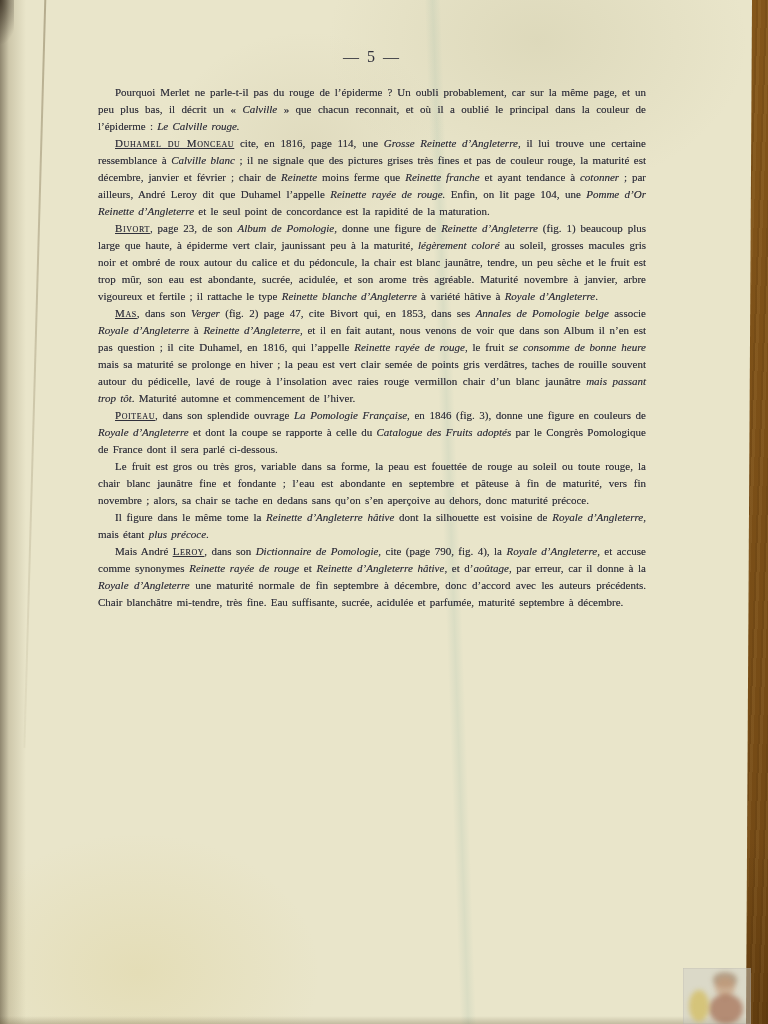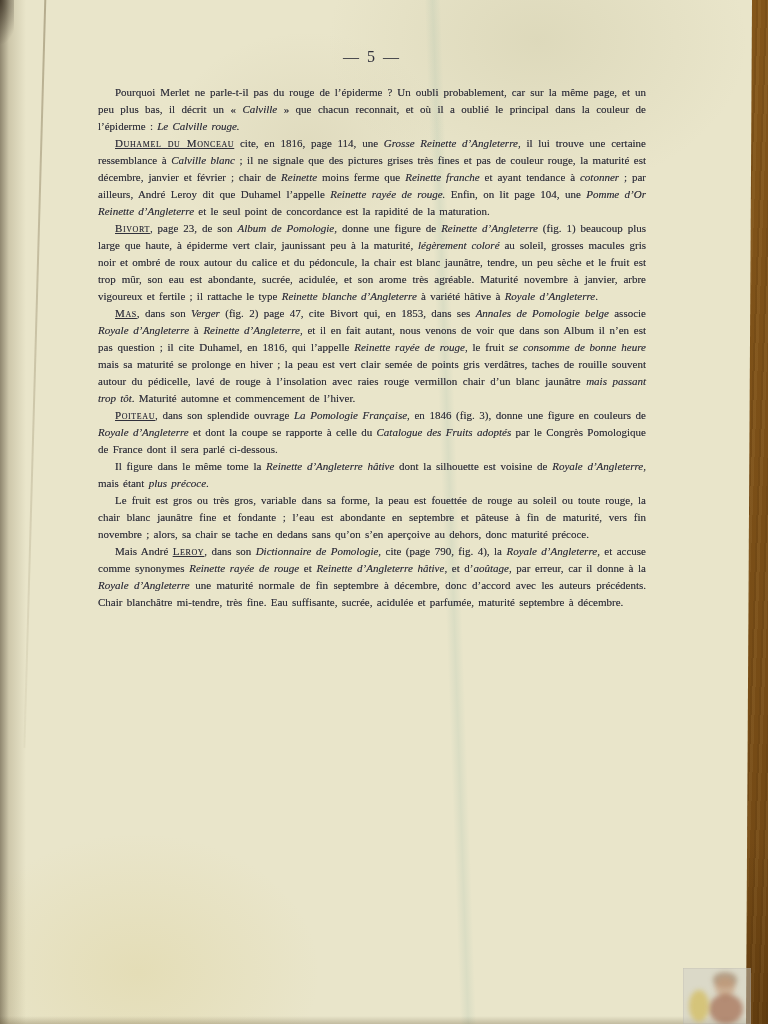--- a/index.html
+++ b/index.html
@@ -98,22 +98,22 @@
     <div class="crease"></div>
 
     <div class="page-number">— 5 —</div>
 
     <div class="text-block">
         <p class="para"><span>Pourquoi Merlet ne parle-t-il pas du rouge de l’épiderme ? Un oubli probablement, car sur la même page, et un peu plus bas, il décrit un « </span><span class="it">Calville</span><span> » que chacun reconnait, et où il a oublié le principal dans la couleur de l’épiderme : </span><span class="it">Le Calville rouge.</span></p>
         <p class="para"><span class="sc">Duhamel du Monceau</span><span> cite, en 1816, page 114, une </span><span class="it">Grosse Reinette d’Angleterre</span><span>, il lui trouve une certaine ressemblance à </span><span class="it">Calville blanc</span><span> ; il ne signale que des pictures grises très fines et pas de couleur rouge, la maturité est décembre, janvier et février ; chair de </span><span class="it">Reinette</span><span> moins ferme que </span><span class="it">Reinette franche</span><span> et ayant tendance à </span><span class="it">cotonner</span><span> ; par ailleurs, André Leroy dit que Duhamel l’appelle </span><span class="it">Reinette rayée de rouge.</span><span> Enfin, on lit page 104, une </span><span class="it">Pomme d’Or Reinette d’Angleterre</span><span> et le seul point de concordance est la rapidité de la maturation.</span></p>
         <p class="para"><span class="sc">Bivort</span><span>, page 23, de son </span><span class="it">Album de Pomologie</span><span>, donne une figure de </span><span class="it">Reinette d’Angleterre</span><span> (fig. 1) beaucoup plus large que haute, à épiderme vert clair, jaunissant peu à la maturité, </span><span class="it">légèrement coloré</span><span> au soleil, grosses macules gris noir et ombré de roux autour du calice et du pédoncule, la chair est blanc jaunâtre, tendre, un peu sèche et le fruit est trop mûr, son eau est abondante, sucrée, acidulée, et son arome très agréable. Maturité novembre à janvier, arbre vigoureux et fertile ; il rattache le type </span><span class="it">Reinette blanche d’Angleterre</span><span> à variété hâtive à </span><span class="it">Royale d’Angleterre</span><span>.</span></p>
         <p class="para"><span class="sc">Mas</span><span>, dans son </span><span class="it">Verger</span><span> (fig. 2) page 47, cite Bivort qui, en 1853, dans ses </span><span class="it">Annales de Pomologie belge</span><span> associe </span><span class="it">Royale d’Angleterre</span><span> à </span><span class="it">Reinette d’Angleterre</span><span>, et il en fait autant, nous venons de voir que dans son Album il n’en est pas question ; il cite Duhamel, en 1816, qui l’appelle </span><span class="it">Reinette rayée de rouge</span><span>, le fruit </span><span class="it">se consomme de bonne heure</span><span> mais sa maturité se prolonge en hiver ; la peau est vert clair semée de points gris verdâtres, taches de rouille souvent autour du pédicelle, lavé de rouge à l’insolation avec raies rouge vermillon chair d’un blanc jaunâtre </span><span class="it">mais passant trop tôt</span><span>. Maturité automne et commencement de l’hiver.</span></p>
         <p class="para"><span class="sc">Poiteau</span><span>, dans son splendide ouvrage </span><span class="it">La Pomologie Française</span><span>, en 1846 (fig. 3), donne une figure en couleurs de </span><span class="it">Royale d’Angleterre</span><span> et dont la coupe se rapporte à celle du </span><span class="it">Catalogue des Fruits adoptés</span><span> par le Congrès Pomologique de France dont il sera parlé ci-dessous.</span></p>
+        <p class="para"><span>Le fruit est gros ou très gros, variable dans sa forme, la peau est fouettée de rouge au soleil ou toute rouge, la chair blanc jaunâtre fine et fondante ; l’eau est abondante en septembre et pâteuse à fin de maturité, vers fin novembre ; alors, sa chair se tache en dedans sans qu’on s’en aperçoive au dehors, donc maturité précoce.</span></p>
         <p class="para"><span>Il figure dans le même tome la </span><span class="it">Reinette d’Angleterre hâtive</span><span> dont la silhouette est voisine de </span><span class="it">Royale d’Angleterre</span><span>, mais étant </span><span class="it">plus précoce</span><span>.</span></p>
-        <p class="para"><span>Le fruit est gros ou très gros, variable dans sa forme, la peau est fouettée de rouge au soleil ou toute rouge, la chair blanc jaunâtre fine et fondante ; l’eau est abondante en septembre et pâteuse à fin de maturité, vers fin novembre ; alors, sa chair se tache en dedans sans qu’on s’en aperçoive au dehors, donc maturité précoce.</span></p>
         <p class="para"><span>Mais André </span><span class="sc">Leroy</span><span>, dans son </span><span class="it">Dictionnaire de Pomologie</span><span>, cite (page 790, fig. 4), la </span><span class="it">Royale d’Angleterre</span><span>, et accuse comme synonymes </span><span class="it">Reinette rayée de rouge</span><span> et </span><span class="it">Reinette d’Angleterre hâtive</span><span>, et d’</span><span class="it">aoûtage</span><span>, par erreur, car il donne à la </span><span class="it">Royale d’Angleterre</span><span> une maturité normale de fin septembre à décembre, donc d’accord avec les auteurs précédents. Chair blanchâtre mi-tendre, très fine. Eau suffisante, sucrée, acidulée et parfumée, maturité septembre à décembre.</span></p>
       </div>
   </div>
 
   <div class="overlay-thumb">
     <div class="fig fig-hair"></div>
     <div class="fig fig-head"></div>
     <div class="fig fig-body"></div>
     <div class="fig fig-yellow"></div>
   </div>

